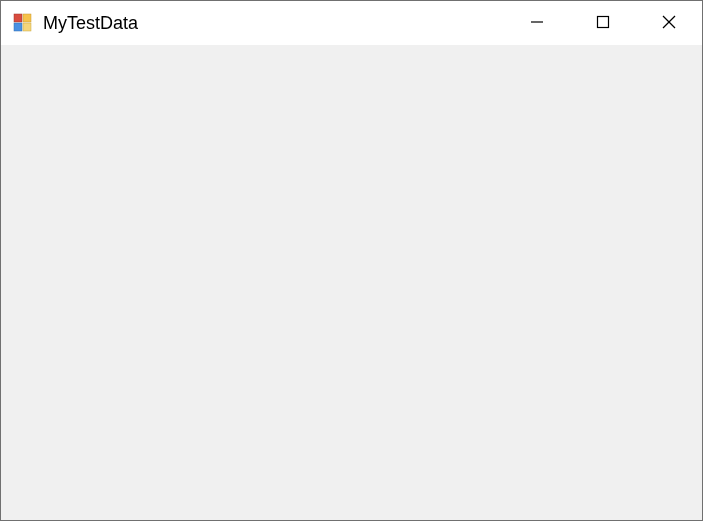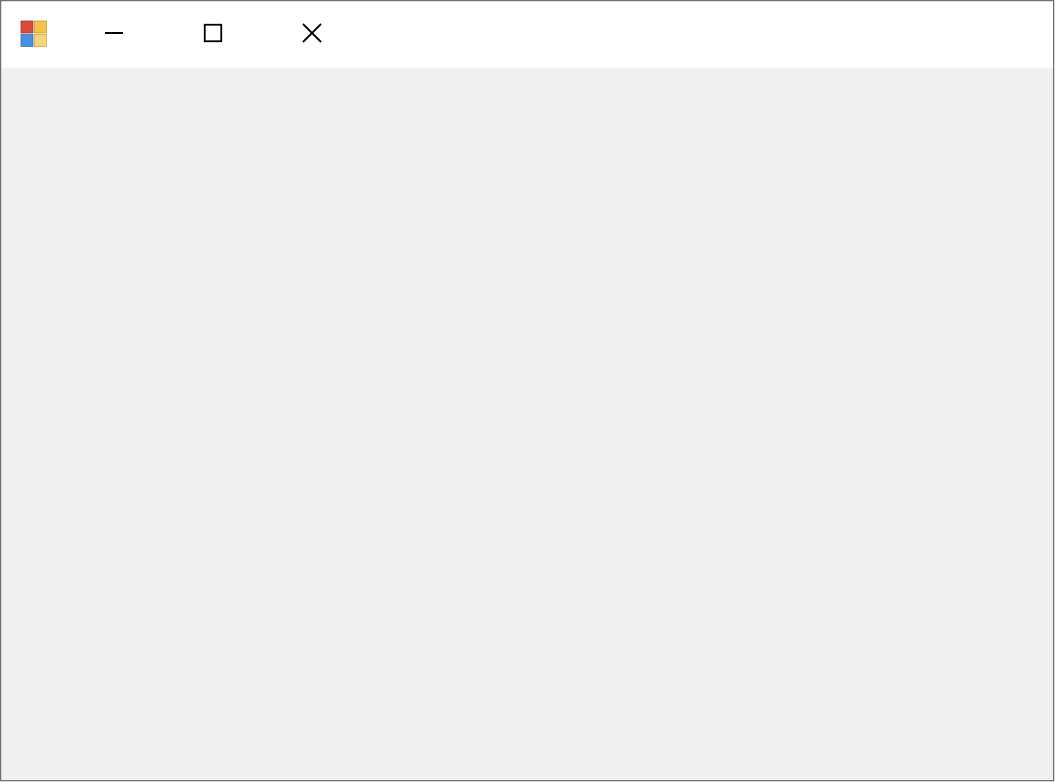--- a/index.html
+++ b/index.html
@@ -66,20 +66,21 @@
 <div class="window">
   <div class="titlebar">
     <span class="app-icon">
       <svg width="20" height="20" viewBox="0 0 20 20">
         <rect x="1" y="1" width="8" height="8" fill="#d84c3f" stroke="#a03028" stroke-width="0.5"></rect>
         <rect x="10" y="1" width="8" height="8" fill="#f6c24a" stroke="#c89830" stroke-width="0.5"></rect>
         <rect x="1" y="10" width="8" height="8" fill="#4a90e2" stroke="#2f6db0" stroke-width="0.5"></rect>
         <rect x="10" y="10" width="8" height="8" fill="#f5d57a" stroke="#c8a840" stroke-width="0.5"></rect>
       </svg>
     </span>
+    <span class="title-text">MyTestData</span>
     <div class="window-controls">
       <button class="control-btn">
         <span>
           <svg width="14" height="14" viewBox="0 0 14 14">
             <line x1="1" y1="7" x2="13" y2="7" stroke="#000" stroke-width="1.2"></line>
           </svg>
         </span>
       </button>
       <button class="control-btn">
         <span>

